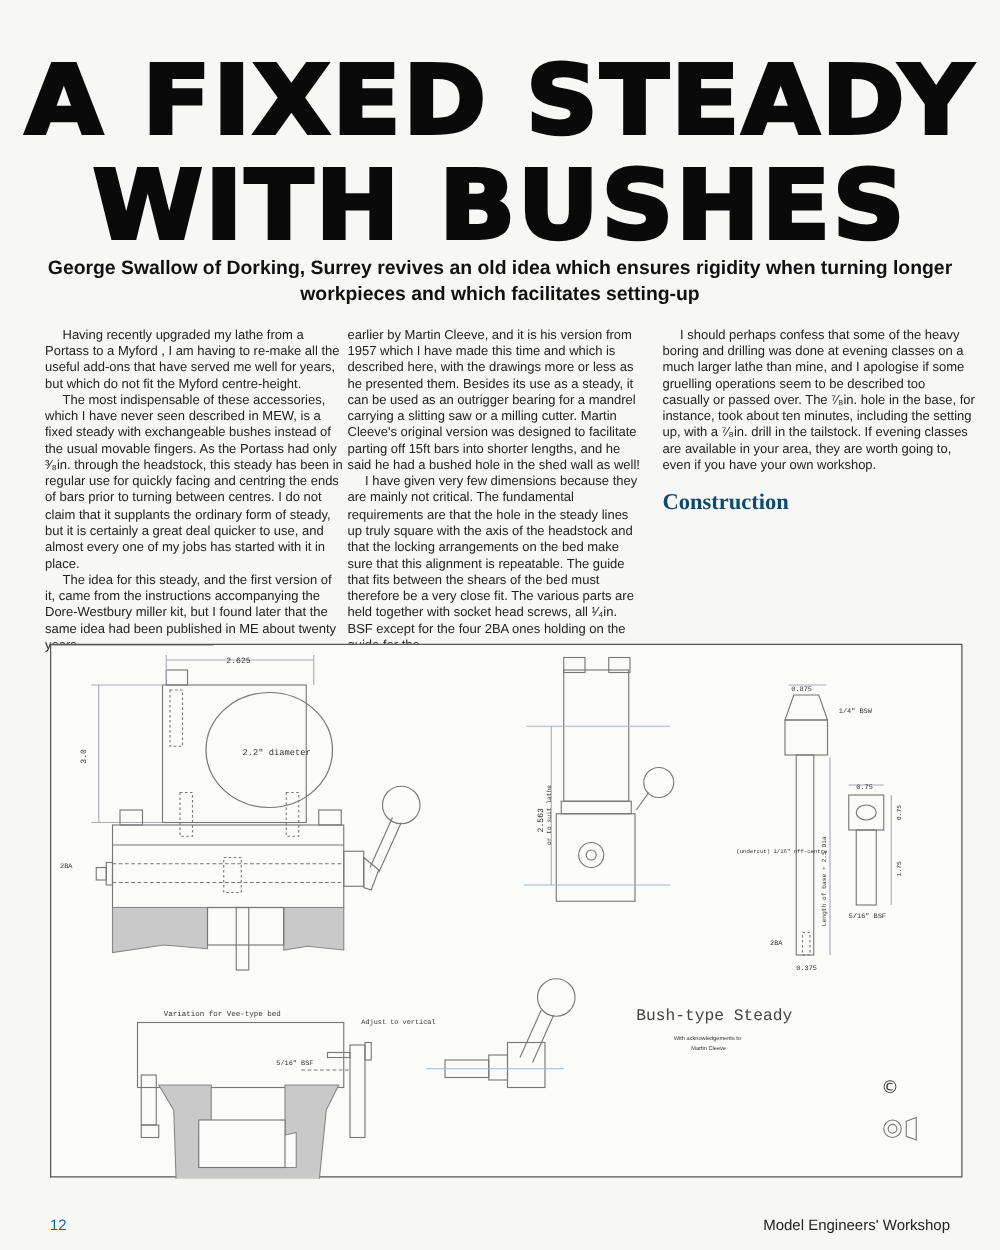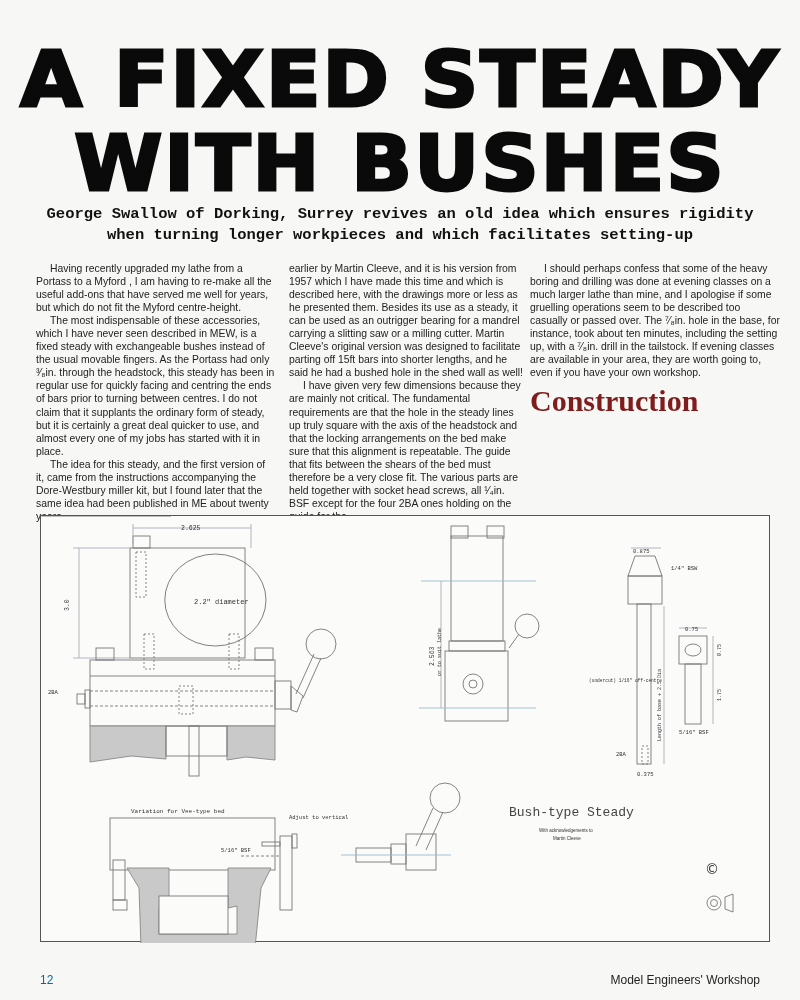--- a/index.html
+++ b/index.html
@@ -10,36 +10,36 @@
     position: absolute; left: 0; top: 38px; width: 800px;
     text-align: center; font-family: "DejaVu Sans", sans-serif;
     font-weight: 900; font-size: 76px; line-height: 84px;
     letter-spacing: 2px; color: #0a0a0a;
     transform: scaleX(1.05); transform-origin: center;
   }
   .headline .line { display: block; font-weight: bold; -webkit-text-stroke: 3px #0a0a0a; }
 
   .standfirst {
     position: absolute; left: 30px; top: 204px; width: 740px;
-    text-align: center; font-family: Liberation Mono, monospace;
+    text-align: center; font-family: Liberation Sans, sans-serif;
     font-weight: bold; font-size: 15.5px; line-height: 21px; color: #111;
   }
 
   .col {
     position: absolute; top: 262px; width: 240px;
     font-family: "Liberation Sans", sans-serif; font-size: 10.4px;
     line-height: 13.05px; color: #222; text-align: left;
   }
   .col p { text-indent: 14px; }
   .col1 { left: 36px; }
-  .col2 { left: 289px; width: 236px; }
+  .col2 { left: 278px; width: 236px; }
   .col3 { left: 530px; width: 250px; }
   .col3 h2 {
     font-family: "Liberation Serif", serif; font-weight: bold;
-    font-size: 30px; line-height: 24px; margin: 10px 0 14px 0; color: #7f1d1d;
+    font-size: 18px; line-height: 24px; margin: 10px 0 14px 0; color: #0c4a6e;
   }
 
   .figure {
     position: absolute; left: 40px; top: 515px; width: 730px; height: 427px;
     border: 1.5px solid #555; background: #fbfbfa;
   }
   .figure svg { position: absolute; left: 0; top: 0; }
 
   .footer-page { position: absolute; left: 40px; top: 973px; font-size: 12px; color: #0369a1; }
   .footer-mag { position: absolute; right: 40px; top: 973px; font-size: 12px; color: #222; text-align: center; }

